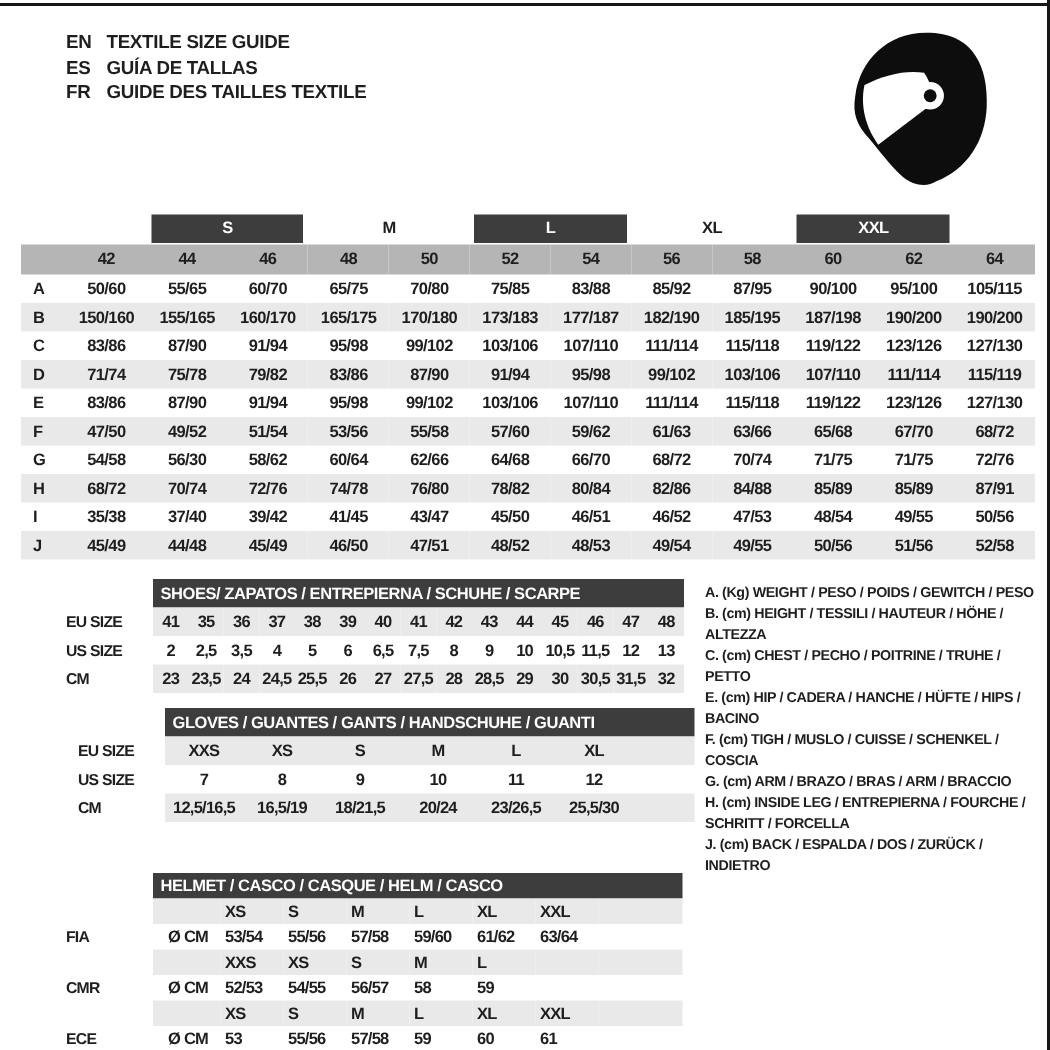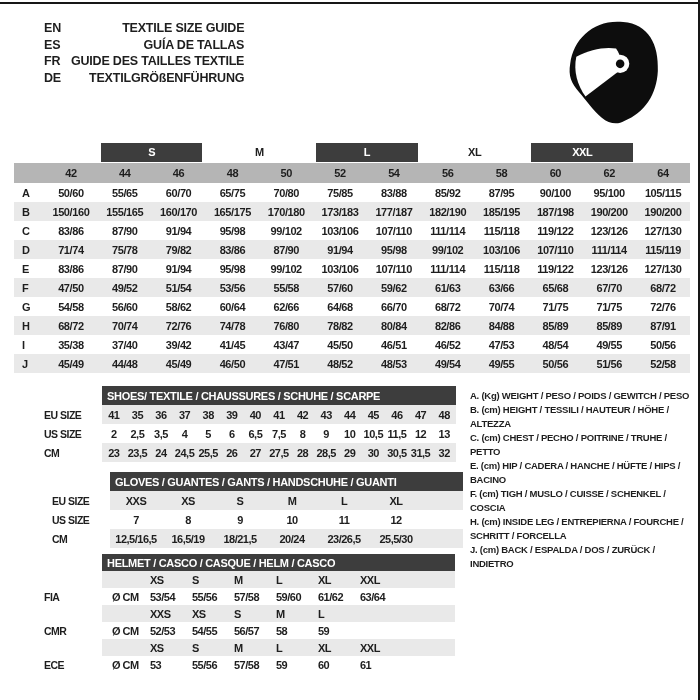--- a/index.html
+++ b/index.html
@@ -3,21 +3,21 @@
 <meta charset="utf-8">
 <style>
   html,body{margin:0;padding:0;background:#fff;}
   .page{position:relative;width:700px;height:700px;background:#ffffff;overflow:hidden;
         font-family:"Liberation Sans", sans-serif;color:#1e1e1e;}
   .top-line{position:absolute;left:0;top:2px;width:700px;height:2px;background:#161616;}
   .right-line{position:absolute;top:0;right:0;width:2px;height:700px;background:#161616;}
 
   
   .langs{position:absolute;left:44px;top:20px;font-size:12.5px;font-weight:bold;letter-spacing:-0.2px;}
-  .lang-line{display:flex;line-height:16.5px;white-space:nowrap;justify-content:space-between;}
+  .lang-line{display:flex;line-height:16.5px;white-space:nowrap;}
   .lang-code{width:27px;}
 
   
   .helmet-svg{position:absolute;left:562px;top:18px;}
 
   
   .main-table{position:absolute;left:14px;top:142px;width:676px;border-collapse:collapse;
               table-layout:fixed;font-size:11px;font-weight:bold;letter-spacing:-0.4px;}
   .main-table td{padding:0;text-align:center;white-space:nowrap;overflow:visible;}
   .group-row td{height:21px;}
@@ -36,21 +36,21 @@
                     text-align:left;padding-left:5px;letter-spacing:-0.3px;}
   .sub-table td.side{text-align:left;font-size:10.5px;}
   .sub-table td.v{text-align:center;}
   .sub-table td.sh{background:var(--shade,#e9e9e9);}
   .helmet-table td{height:17px;}
   .helmet-table td.hv{text-align:left;padding-left:3px;}
   .helmet-table td.unit{text-align:left;padding-left:10px;}
 
   .shoes-table{left:44px;top:386px;width:412px;}
   .gloves-table{left:52px;top:472px;width:411px;}
-  .helmet-table{left:44px;top:554px;width:411px;}
+  .helmet-table{left:44px;top:582px;width:411px;}
 
   
   .legend{position:absolute;left:470px;top:389px;width:227px;font-size:9.5px;font-weight:bold;
           line-height:14px;letter-spacing:-0.25px;}
 </style>
 </head>
 <body>
 
 <div class="page" style="--dark: #3d3d3d; --hgray: #b5b5b5; --shade: #e9e9e9; color: rgb(30, 30, 30);">
   <div class="top-line"></div>
@@ -61,24 +61,20 @@
         <span class="lang-code">EN</span>
         <span class="lang-text">TEXTILE SIZE GUIDE</span>
       </div>
       <div class="lang-line">
         <span class="lang-code">ES</span>
         <span class="lang-text">GUÍA DE TALLAS</span>
       </div>
       <div class="lang-line">
         <span class="lang-code">FR</span>
         <span class="lang-text">GUIDE DES TAILLES TEXTILE</span>
-      </div>
-      <div class="lang-line">
-        <span class="lang-code">DE</span>
-        <span class="lang-text">TEXTILGRÖßENFÜHRUNG</span>
       </div>
     </div>
 
   <svg class="helmet-svg" width="102" height="108" viewBox="0 0 100 106" aria-hidden="true">
     <path fill="#0d0d0d" d="M60 4 C 32 1, 11 20, 8 45 C 6 57, 9 64, 17 73 C 23 80, 31 91, 39 98
       C 46 104, 55 105, 61 101 C 81 93, 93 75, 94 52 C 95 26, 85 6, 60 4 Z"></path>
     <path fill="#ffffff" d="M14 38 C 27 31, 42 28, 53 30 C 58 37, 59 45, 56 52 L 23 77
       C 15 66, 11 52, 14 38 Z"></path>
     <circle cx="57" cy="45" r="9" fill="#ffffff"></circle>
     <circle cx="57" cy="45" r="4.2" fill="#0d0d0d"></circle>
@@ -212,21 +208,21 @@
           <td>59/62</td>
           <td>61/63</td>
           <td>63/66</td>
           <td>65/68</td>
           <td>67/70</td>
           <td>68/72</td>
         </tr>
         <tr>
           <td class="row-lbl">G</td>
           <td>54/58</td>
-          <td>56/60</td>
+          <td>56/30</td>
           <td>58/62</td>
           <td>60/64</td>
           <td>62/66</td>
           <td>64/68</td>
           <td>66/70</td>
           <td>68/72</td>
           <td>70/74</td>
           <td>71/75</td>
           <td>71/75</td>
           <td>72/76</td>
@@ -280,21 +276,21 @@
   </table>
 
   <table class="sub-table shoes-table">
     <colgroup>
         <col style="width:58px">
         <col span="15">
       </colgroup>
     <tbody id="shoes-body">
       <tr>
         <td></td>
-        <td class="bar" colspan="15">SHOES/ TEXTILE / CHAUSSURES / SCHUHE / SCARPE</td>
+        <td class="bar" colspan="15">SHOES/ ZAPATOS / ENTREPIERNA / SCHUHE / SCARPE</td>
       </tr>
     <tr>
           <td class="side">EU SIZE</td>
           <td class="v sh">41</td>
           <td class="v sh">35</td>
           <td class="v sh">36</td>
           <td class="v sh">37</td>
           <td class="v sh">38</td>
           <td class="v sh">39</td>
           <td class="v sh">40</td>
@@ -470,16 +466,17 @@
         </tr>
       </tbody>
   </table>
 
   <div class="legend" id="legend">
       <div class="legend-item">A. (Kg) WEIGHT / PESO / POIDS / GEWITCH / PESO</div>
       <div class="legend-item">B. (cm) HEIGHT / TESSILI / HAUTEUR / HÖHE / ALTEZZA</div>
       <div class="legend-item">C. (cm) CHEST / PECHO / POITRINE / TRUHE / PETTO</div>
       <div class="legend-item">E. (cm) HIP / CADERA / HANCHE / HÜFTE / HIPS / BACINO</div>
       <div class="legend-item">F. (cm) TIGH / MUSLO / CUISSE / SCHENKEL / COSCIA</div>
+      <div class="legend-item">G. (cm) ARM / BRAZO / BRAS / ARM / BRACCIO</div>
       <div class="legend-item">H. (cm) INSIDE LEG / ENTREPIERNA / FOURCHE / SCHRITT / FORCELLA</div>
       <div class="legend-item">J. (cm) BACK / ESPALDA / DOS / ZURÜCK / INDIETRO</div>
     </div>
 </div>
 
 </body></html>

